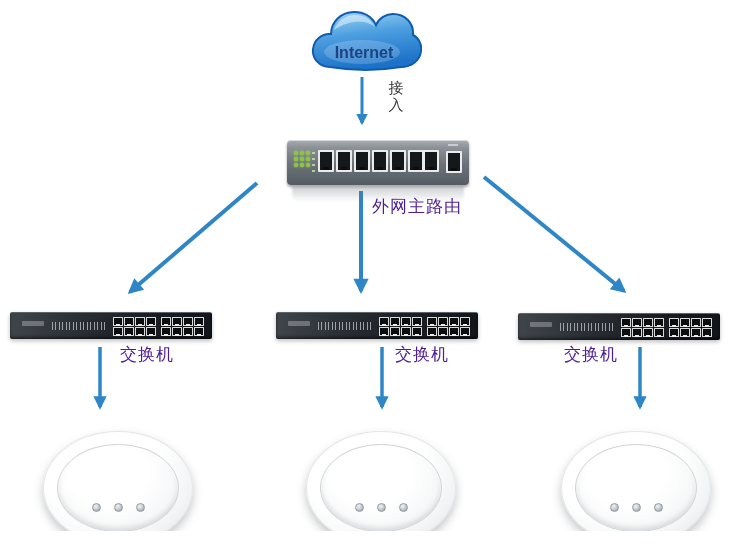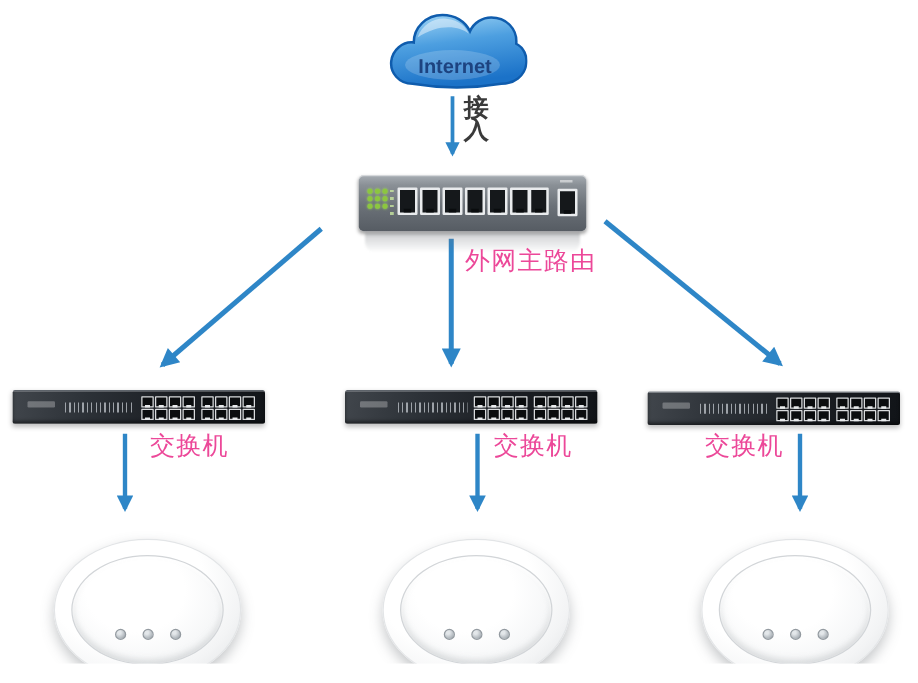--- a/index.html
+++ b/index.html
@@ -3,23 +3,23 @@
 <meta charset="utf-8">
 <style>
   html,body{margin:0;padding:0;background:#fff;}
   .canvas{
     position:relative;width:734px;height:531px;background:#ffffff;
     overflow:hidden;font-family:"Liberation Sans","DejaVu Sans",sans-serif;
   }
   .arrows-layer{position:absolute;left:0;top:0;width:734px;height:546px;pointer-events:none;}
 
   
-  .lbl{position:absolute;color:#ec4899;font-size:20px;font-weight:500;letter-spacing:1px;}
-  .access-lbl{position:absolute;left:371px;top:79px;width:18px;font-size:20px;line-height:17px;
-    color:#3a3a3a;font-weight:700;word-break:break-all;text-align:center;}
+  .lbl{position:absolute;color:#4c1d95;font-size:17px;font-weight:500;letter-spacing:1px;}
+  .access-lbl{position:absolute;left:387px;top:79px;width:18px;font-size:15px;line-height:17px;
+    color:#3a3a3a;font-weight:400;word-break:break-all;text-align:center;}
 
   
   .cloud{position:absolute;left:310px;top:6px;width:112px;height:72px;}
 
   
   .router{position:absolute;left:287px;top:140px;width:182px;height:45px;border-radius:4px;
     background:linear-gradient(180deg,#a7adb3 0%,#8a9096 18%,#6b7178 55%,#565c63 100%);
     box-shadow:0 2px 3px rgba(0,0,0,.35), inset 0 1px 0 rgba(255,255,255,.55);}
   .router-reflection{position:absolute;left:292px;top:186px;width:172px;height:16px;
     background:linear-gradient(180deg,rgba(110,116,122,.35),rgba(255,255,255,0));

